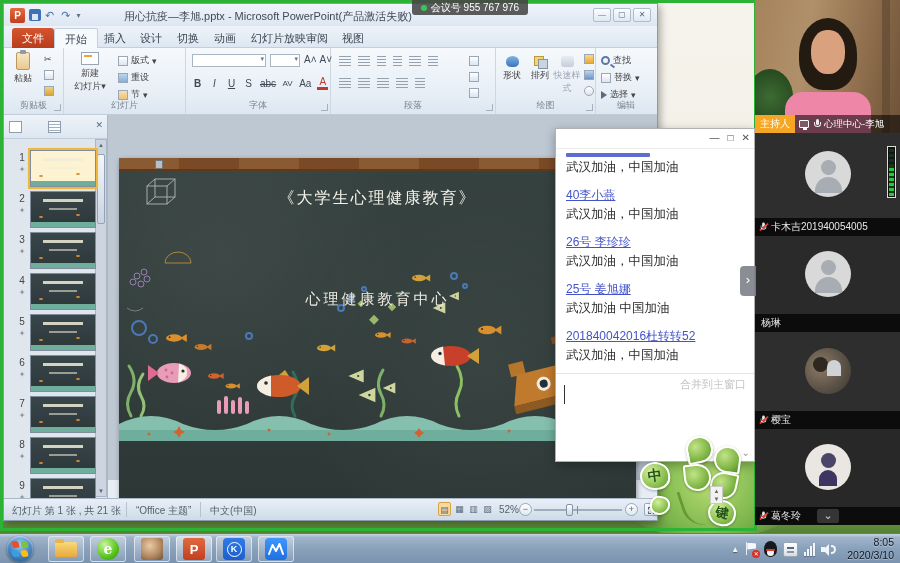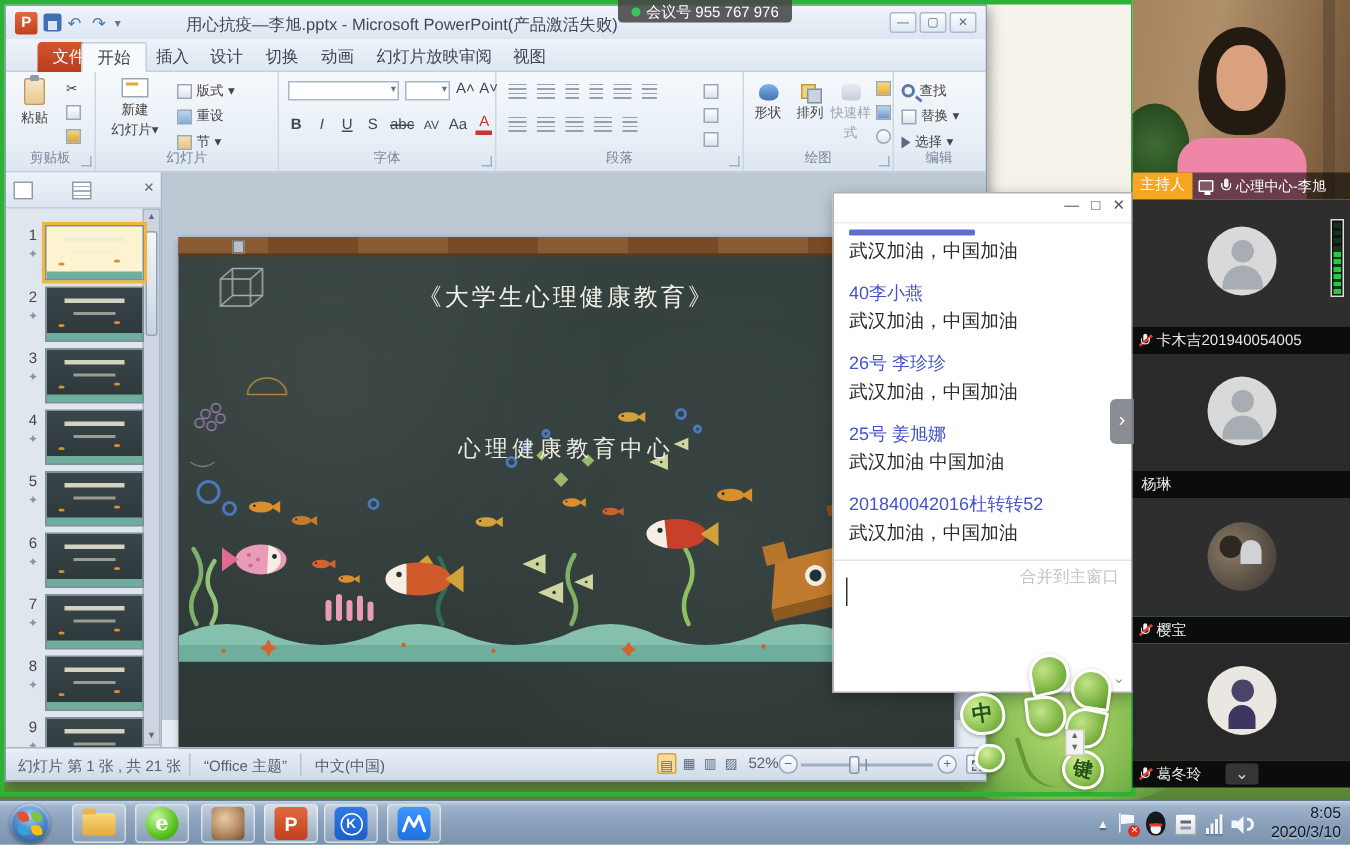--- a/index.html
+++ b/index.html
@@ -32,21 +32,21 @@
   .save-icon::before { content:""; position:absolute; left:3px; top:5px; width:6px; height:6px; background:#dbe6f5; }
   .undo-redo { color:#4a76b2; font-size:11px; letter-spacing:2px; }
   .qat-caret { color:#667788; font-size:8px; }
   .title-text { position:absolute; left:120px; top:5px; width:420px; text-align:left; color:#3f4a58; font-size:11px; white-space:nowrap; overflow:hidden; }
   .winbtns { position:absolute; right:6px; top:4px; display:flex; gap:2px; }
   .winbtn { width:18px; height:14px; border:1px solid #aebccd; border-radius:2px;
     background:linear-gradient(#fbfdff,#dfe8f2); color:#5a6a7c; font-size:8px; line-height:12px; text-align:center; }
 
   .tabsrow { left:0; top:22px; width:653px; height:22px; background:linear-gradient(#eef3f9,#dde7f2); border-bottom:1px solid #c3cfdd; }
   .ftab { position:absolute; top:2px; height:20px; padding:0 10px; line-height:20px; font-size:11px; color:#3c4654; }
-  .tab-file { left:21px; background:linear-gradient(#d4552f,#b93c1c); color:#fff; border-radius:3px 3px 0 0; }
+  .tab-file { left:8px; background:linear-gradient(#d4552f,#b93c1c); color:#fff; border-radius:3px 3px 0 0; }
   .tab-active { background:#f6fafd; border:1px solid #c3cfdd; border-bottom:none; border-radius:2px 2px 0 0; }
 
   .ribbon { left:0; top:44px; width:653px; height:67px; background:linear-gradient(#f6f9fc,#e7eef6 70%,#dde7f1); border-bottom:1px solid #c0ccd9; }
   .rgroup { position:absolute; top:0; height:66px; border-right:1px solid #cdd7e2; }
   .glabel { position:absolute; bottom:2px; width:100%; text-align:center; font-size:9px; color:#7a8694; }
   .dlg { position:absolute; right:2px; bottom:3px; width:7px; height:7px; border-left:1px solid #96a4b4; border-bottom:1px solid #96a4b4; transform:rotate(-90deg); opacity:.8; }
   .bigbtn { position:absolute; text-align:center; font-size:9px; color:#444; }
   .smallrow { position:absolute; font-size:9px; color:#444; display:flex; align-items:center; gap:3px; white-space:nowrap; }
   .clip-ic { width:14px; height:18px; background:linear-gradient(#f8e6c8,#eac88e); border:1px solid #b99a5e; border-radius:2px; margin:0 auto 2px; position:relative; }
   .clip-ic::before { content:""; position:absolute; left:3px; top:-3px; width:6px; height:4px; background:#8f9aa8; border-radius:1px; }
@@ -112,33 +112,33 @@
   .zoom-btn { position:absolute; top:4px; width:13px; height:13px; border:1px solid #9aa8b8; border-radius:50%; text-align:center; line-height:11px; font-size:9px; color:#5a6a7c; background:linear-gradient(#fff,#dfe8f1); }
   .fit-btn { position:absolute; top:4px; left:640px; width:14px; height:13px; border:1px solid #9aa8b8; background:linear-gradient(#fff,#dfe8f1); border-radius:2px; }
   .fit-btn::before { content:""; position:absolute; left:3px; top:3px; width:6px; height:5px; border:1px dashed #5a6a7c; }
 
   
   .chat { left:555px; top:128px; width:200px; height:334px; background:#fff; border:1px solid #b0b0b0; box-shadow:0 3px 10px rgba(0,0,0,.3); z-index:60; }
   .chat-title { height:20px; border-bottom:1px solid #ececec; position:relative; }
   .chat-title .t { position:absolute; left:0; width:100%; text-align:center; top:3px; color:#4a4a4a; font-size:11px; }
   .chat-btns { position:absolute; right:4px; top:3px; display:flex; gap:8px; color:#555; font-size:10px; }
   .msgs { position:absolute; left:10px; top:22px; width:180px; }
-  .msg-name { color:#4353c9; font-size:12px; margin-top:9px; height:18px; line-height:18px; white-space:nowrap; overflow:hidden; }
+  .msg-name { color:#4353c9; font-size:12px; margin-top:9px; height:18px; line-height:18px; white-space:nowrap; overflow:hidden;text-decoration:underline; }
   .msg-text { color:#2b2b2b; font-size:12.5px; height:20px; line-height:20px; white-space:nowrap; overflow:hidden; }
   .name-sliver { width:84px; height:4px; background:#4353c9; opacity:.85; margin-top:2px; border-radius:1px; }
   .chat-div { position:absolute; left:0; top:244px; width:198px; height:1px; background:#e4e4e4; }
   .chat-hint { position:absolute; right:8px; top:248px; color:#c4c4c4; font-size:11px; }
   .chat-caret { position:absolute; left:8px; top:256px; width:1px; height:19px; background:#333; }
   .chat-chevdown { position:absolute; right:4px; top:318px; color:#9a9a9a; font-size:10px; }
   .collapse-handle { left:740px; top:266px; width:16px; height:30px; background:rgba(125,130,136,.9); border-radius:4px 0 0 4px; z-index:75;
     color:#fff; font-size:13px; text-align:center; line-height:28px; }
   .widget-spinner { left:710px; top:486px; width:13px; height:18px; background:#f2f2f2; border:1px solid #c9c9c9; z-index:82; font-size:6px; color:#666; text-align:center; line-height:8px; }
 
   
-  .panel { left:755px; top:0; width:145px; height:499px; background:#86efac; z-index:70; }
+  .panel { left:755px; top:0; width:145px; height:499px; background:#f97316; z-index:70; }
   .host-video { position:absolute; left:0; top:0; width:145px; height:133px; overflow:hidden;
     background:linear-gradient(100deg,#a5835c 0%,#b0906a 35%,#8a6a49 75%,#6e5238 100%); }
   .hv-frame { position:absolute; right:10px; top:0; width:8px; height:133px; background:#5e4630; opacity:.6; }
   .hv-plant { position:absolute; left:-8px; bottom:8px; width:46px; height:56px; border-radius:50%; background:radial-gradient(circle,#3d6b33,#274a20 75%); }
   .hv-hair { position:absolute; left:44px; top:18px; width:58px; height:72px; border-radius:50% 50% 42% 42%; background:#231a11; }
   .hv-face { position:absolute; left:56px; top:30px; width:34px; height:44px; border-radius:46%; background:#d9a17e; }
   .hv-body { position:absolute; left:30px; top:92px; width:86px; height:44px; border-radius:18px 18px 0 0; background:#ee86a8; }
   .host-bar { position:absolute; left:0; top:115px; width:145px; height:18px; display:flex; align-items:center; background:rgba(0,0,0,.55); }
   .host-role { background:#f5a623; color:#fff; font-size:10px; height:18px; line-height:18px; padding:0 5px; }
   .host-name { color:#fff; font-size:9.5px; margin-left:3px; white-space:nowrap; }

